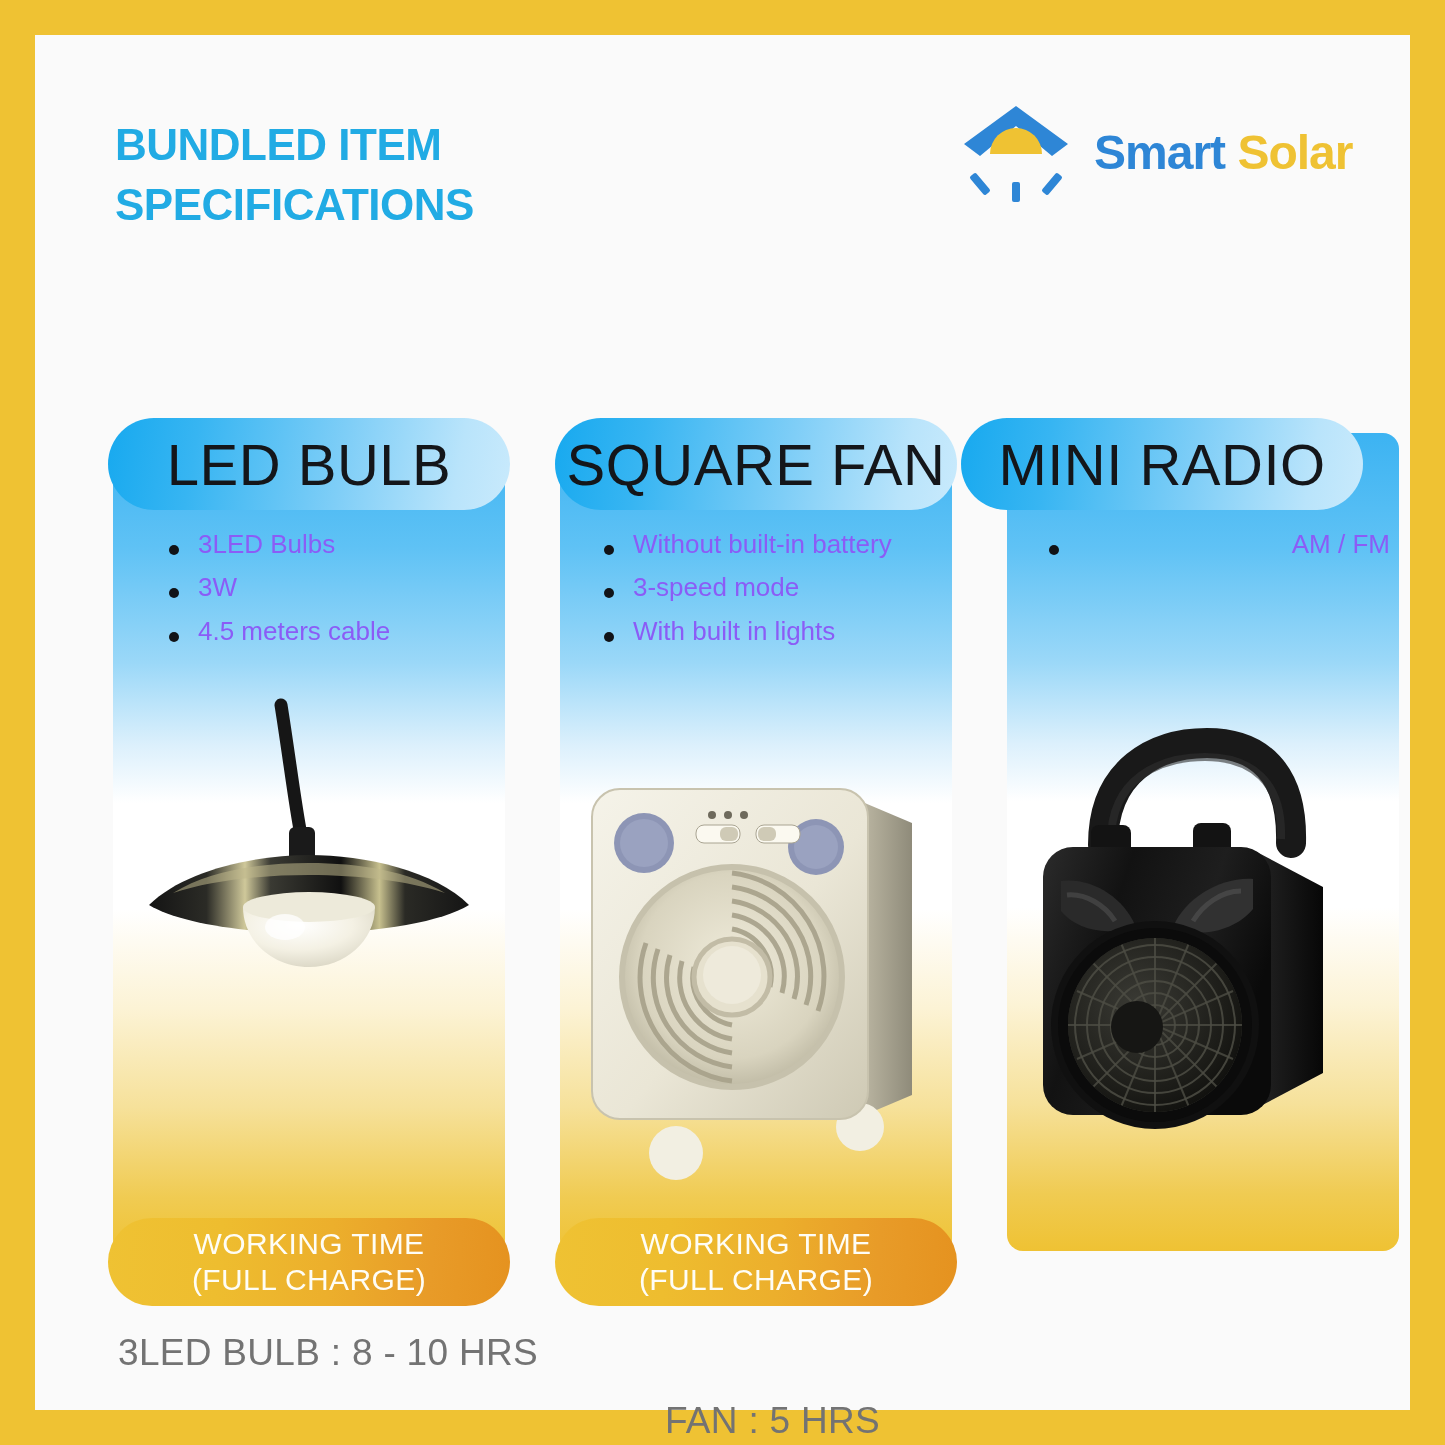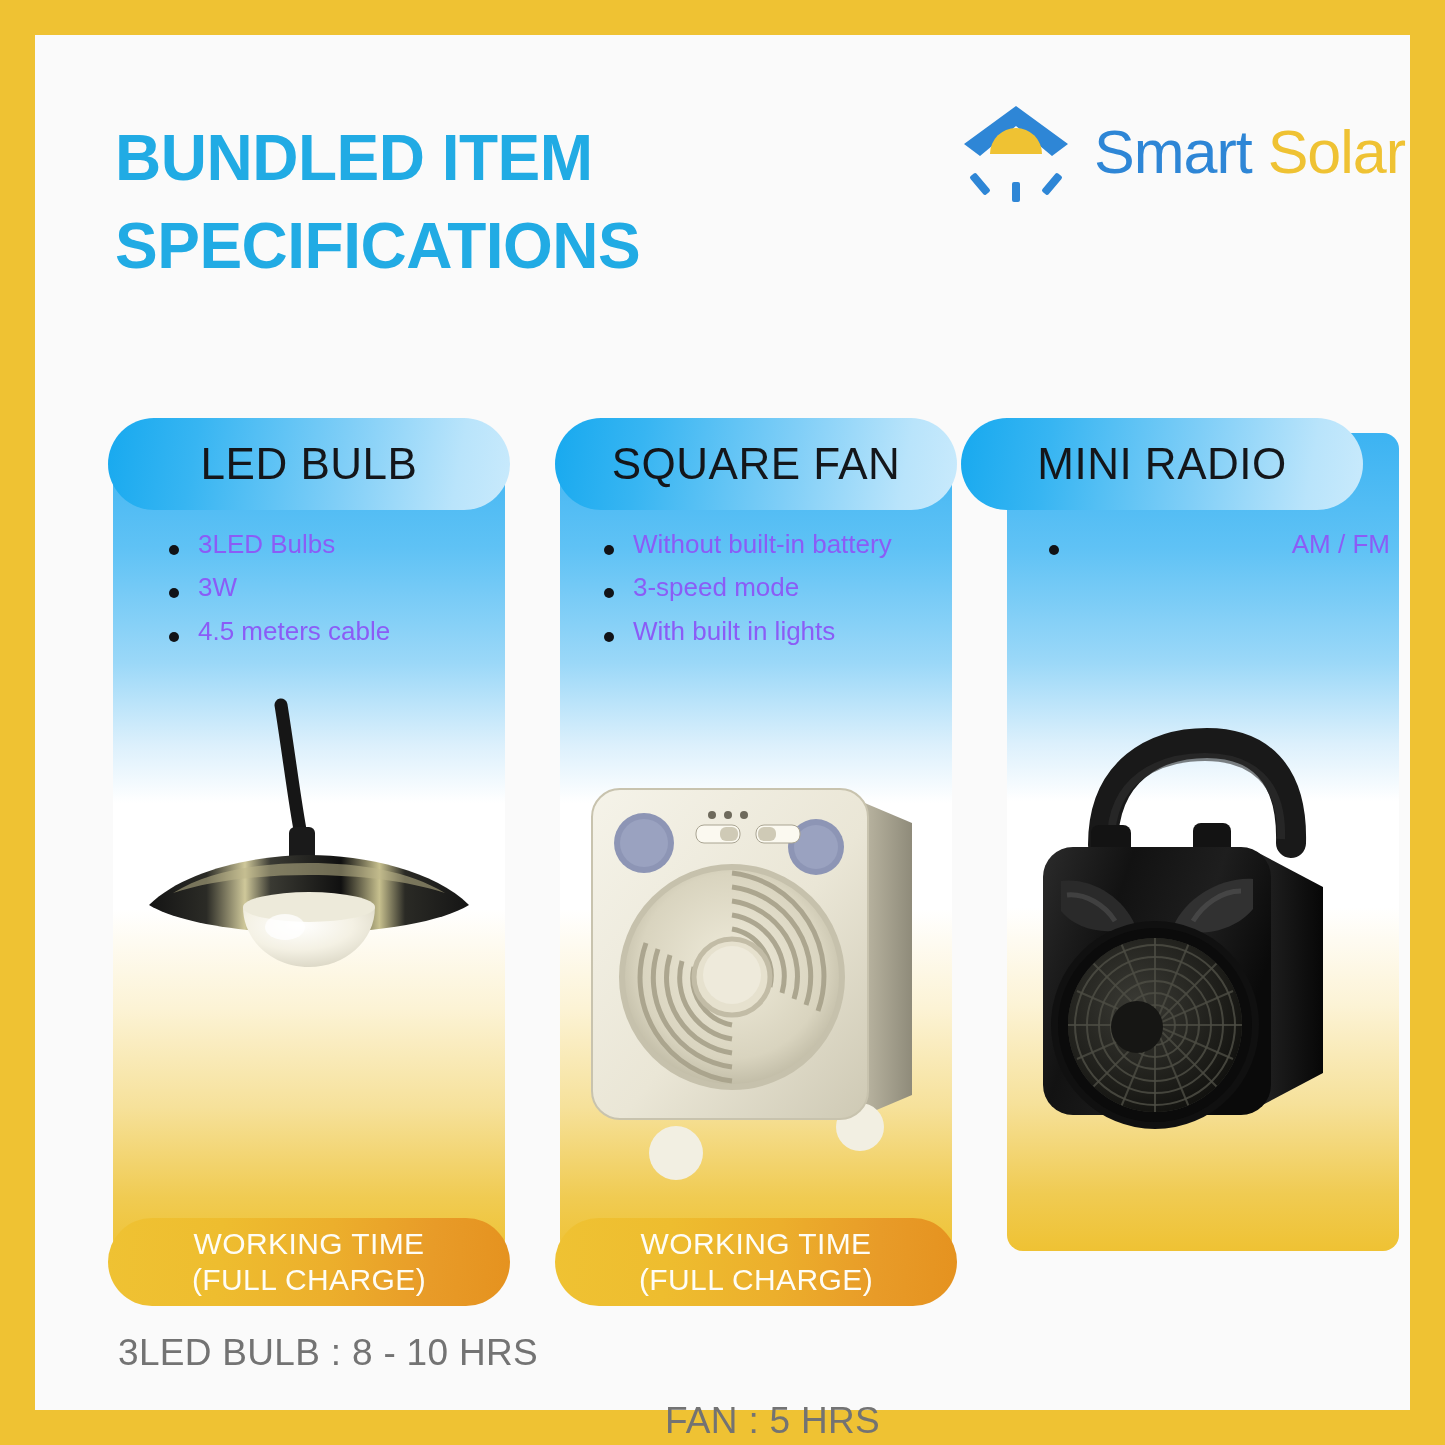--- a/index.html
+++ b/index.html
@@ -20,37 +20,37 @@
     width: 1375px; height: 1375px;
     background: #FAFAFA;
   }
 
   
   #page-title {
     position: absolute;
     left: 80px; top: 80px;
     width: 800px;
     color: #21ABE4;
-    font-size: 64px;
+    font-size: 44px;
     font-weight: bold;
     line-height: 1.37;
     letter-spacing: -0.5px;
     text-transform: uppercase;
   }
   #page-title .t-line { display: block; white-space: nowrap; }
 
   #brand-logo {
     position: absolute;
     left: 925px; top: 62px;
     width: 470px; height: 110px;
     display: flex; align-items: center; gap: 22px;
   }
   #brand-mark { width: 112px; height: 104px; flex: 0 0 auto; }
   #brand-text {
-    font-size: 61px; font-weight: normal; white-space: nowrap;
+    font-size: 48px; font-weight: bold; white-space: nowrap;
     letter-spacing: -1px;
   }
   #brand-text .w1 { color: #2E86D6; }
   #brand-text .w2 { color: #EFC233; }
 
   
   .card {
     position: absolute;
     width: 392px;
     border-radius: 16px;
@@ -74,21 +74,21 @@
   .card-header {
     position: absolute;
     height: 92px;
     border-radius: 46px;
     display: flex; align-items: center; justify-content: center;
     z-index: 3;
     background: linear-gradient(100deg, #17A9EF 0%, #37B5F2 22%, #7FCEF7 58%, #B9E4FB 86%, #C9EAFC 100%);
   }
   .card-header .card-title {
     color: #14161A;
-    font-size: 44px;
+    font-size: 58px;
     letter-spacing: 0.5px;
     white-space: nowrap;
   }
   #header-led   { left: 73px;  top: 383px; width: 402px; }
   #header-fan   { left: 520px; top: 383px; width: 402px; }
   #header-radio { left: 926px; top: 383px; width: 402px; }
 
   .spec-list {
     position: absolute;
     z-index: 2;

